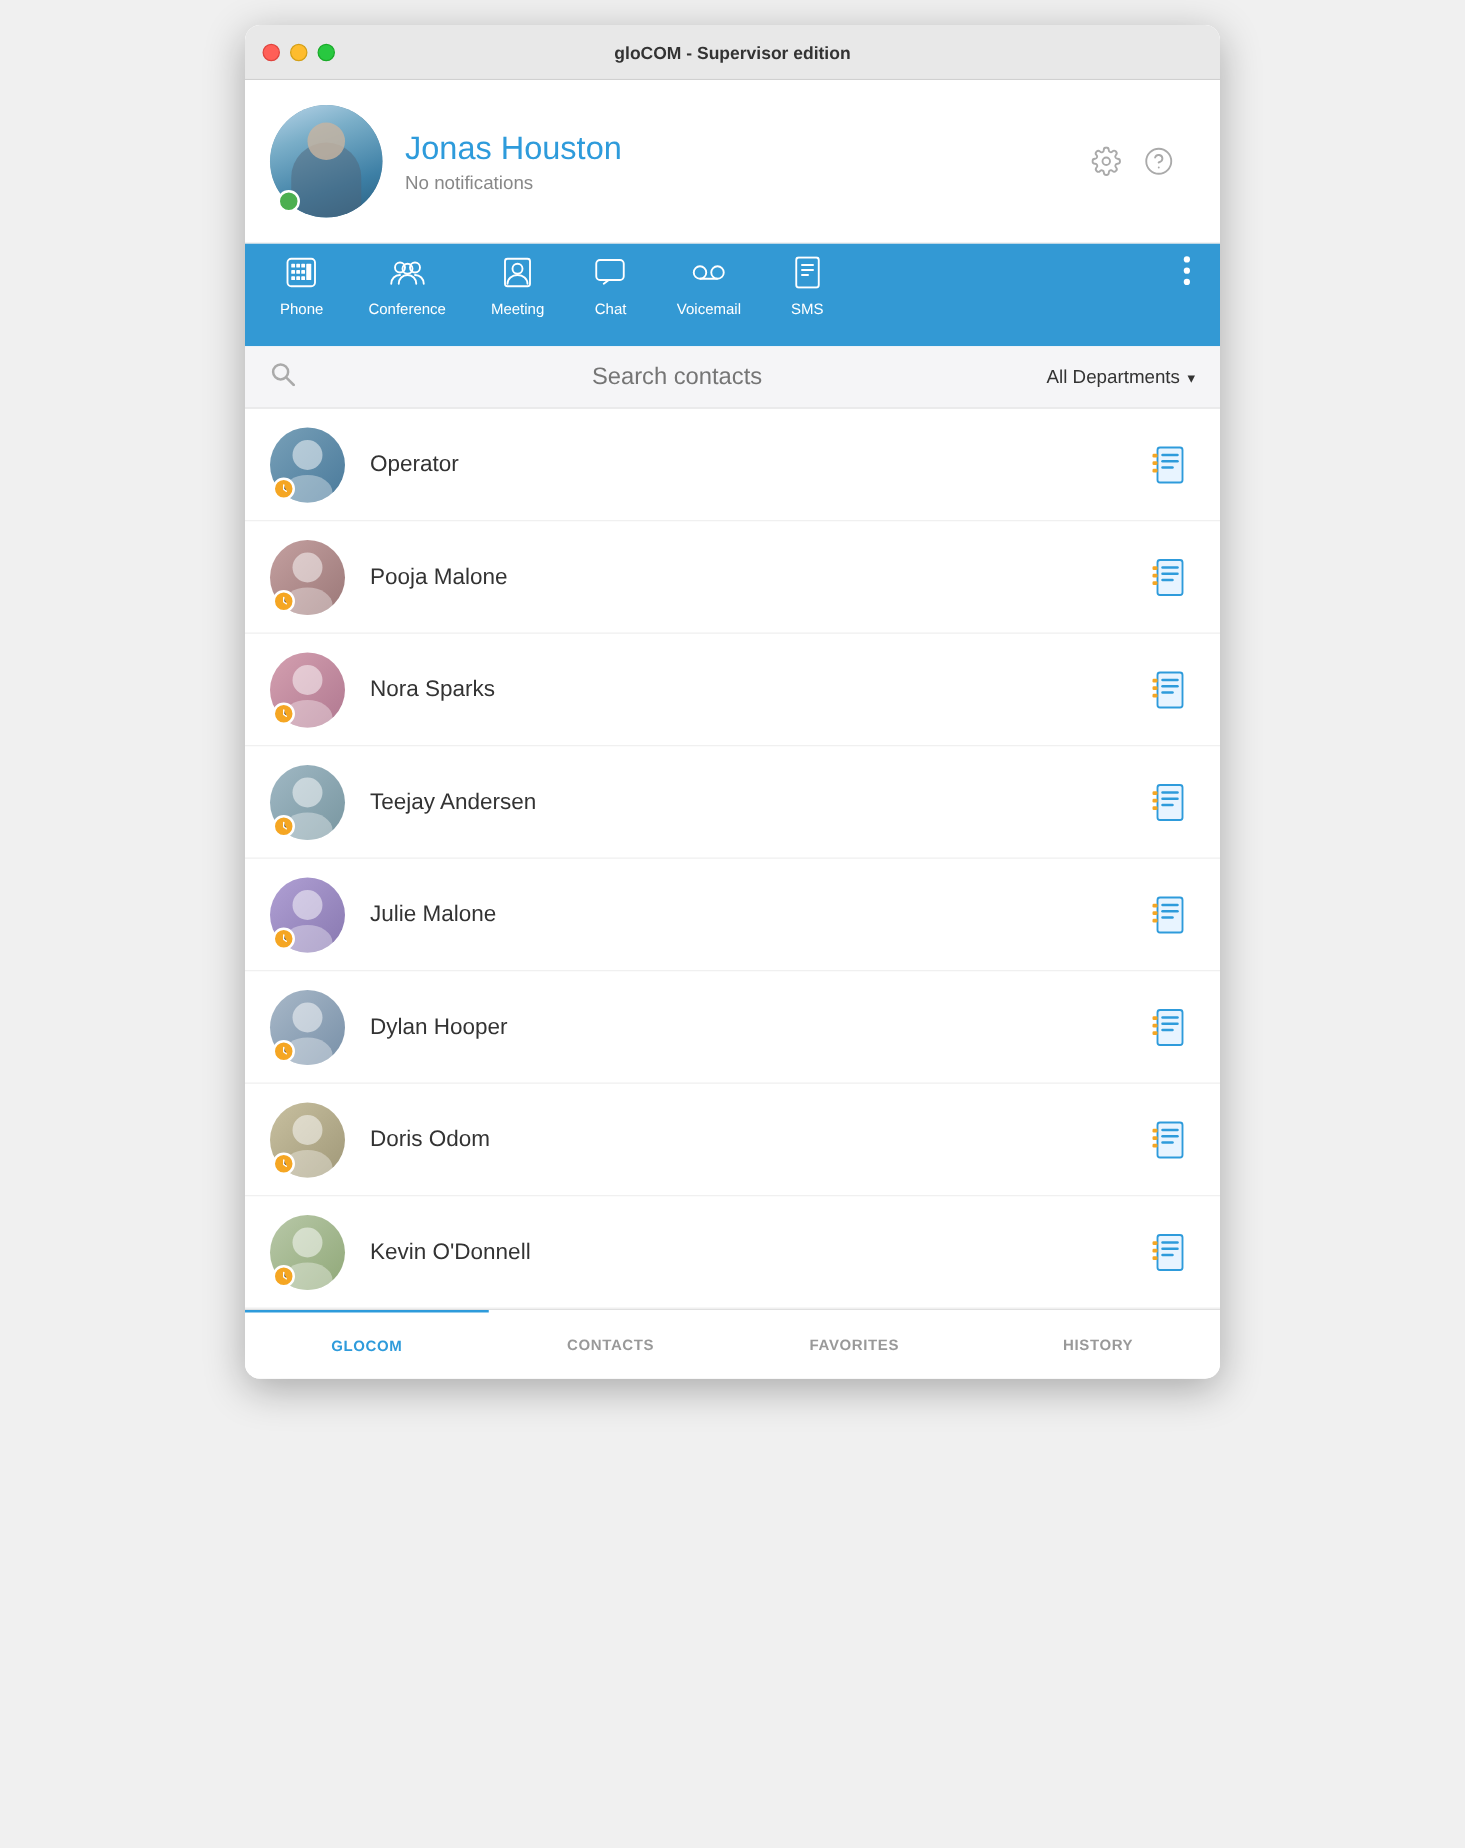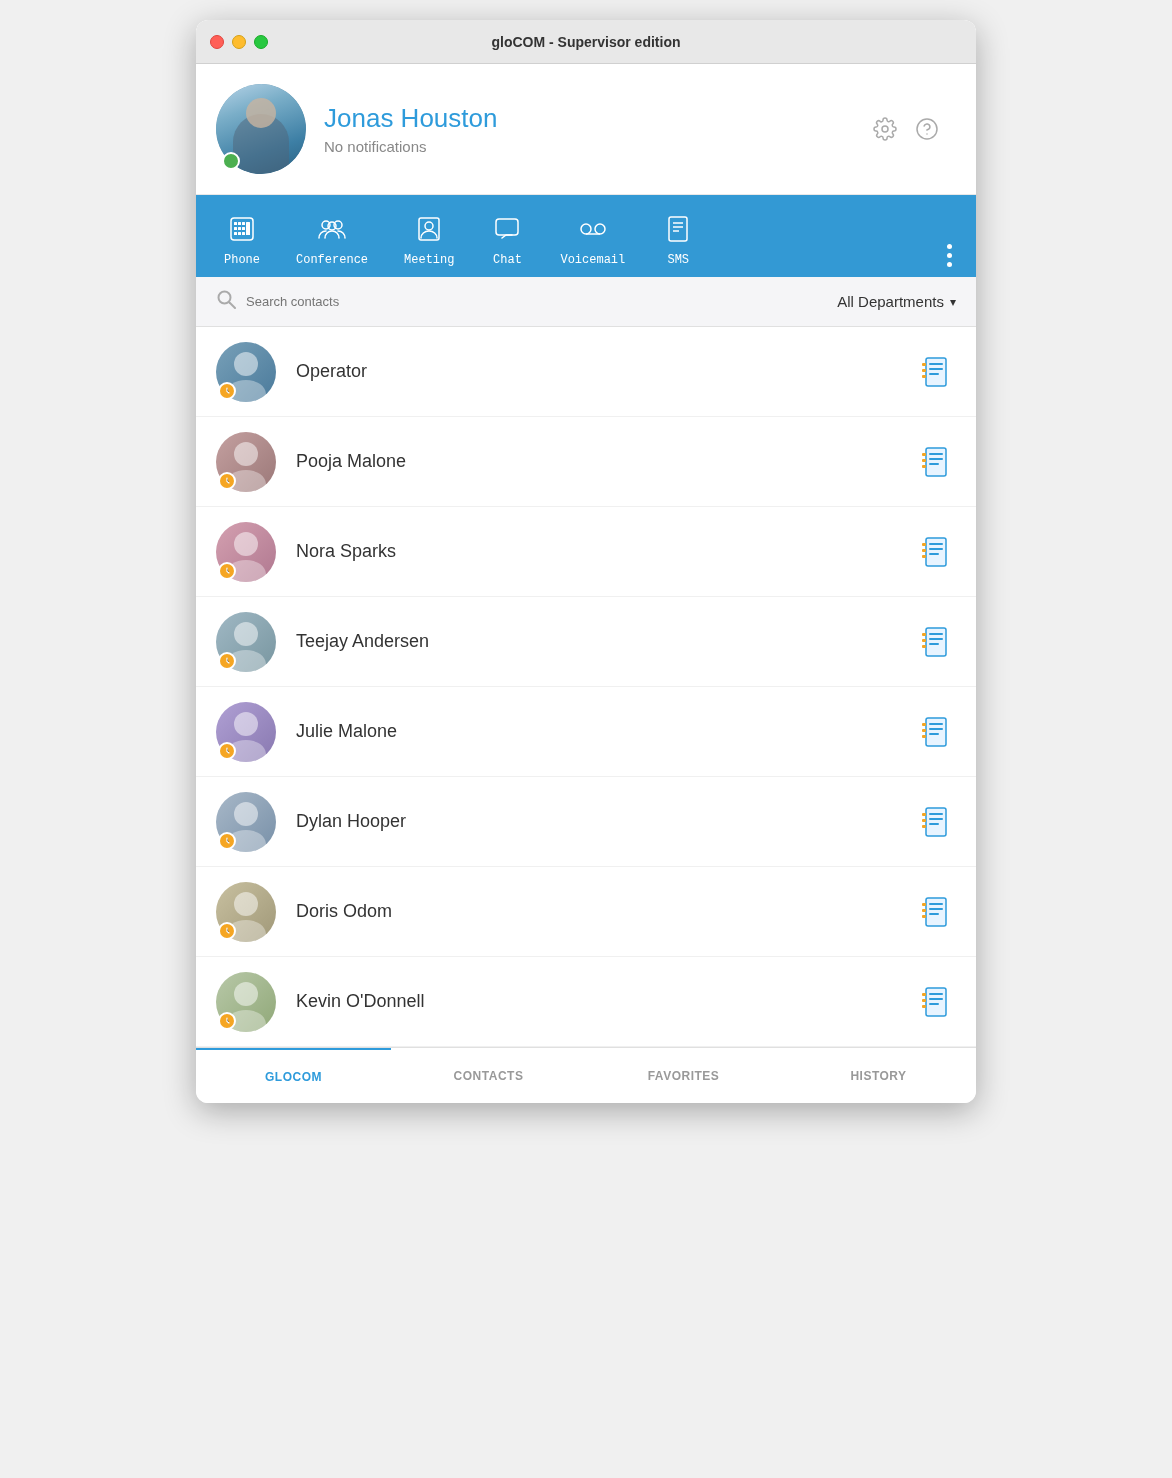--- a/index.html
+++ b/index.html
@@ -151,24 +151,23 @@
       display: flex;
       align-items: center;
       justify-content: center;
       font-size: 20px;
     }
 
     
     .nav-bar {
       background: #3399d4;
       display: flex;
-      align-items: flex-end;
+      align-items: flex-start;
       padding: 0 10px;
       height: 82px;
-      font-family: Liberation Mono, monospace;
     }
     .nav-items {
       display: flex;
       align-items: center;
       flex: 1;
     }
     .nav-item {
       display: flex;
       flex-direction: column;
       align-items: center;
@@ -216,24 +215,25 @@
       gap: 10px;
       flex: 1;
     }
     .search-icon {
       color: #aaa;
       font-size: 18px;
     }
     .search-input {
       border: none;
       background: transparent;
-      font-size: 13px;
+      font-size: 19px;
       color: #999;
       outline: none;
       width: 100%;
+      text-align: center;
     }
     .department-filter {
       display: flex;
       align-items: center;
       gap: 6px;
       cursor: pointer;
       white-space: nowrap;
     }
     .department-label {
       font-size: 15px;

